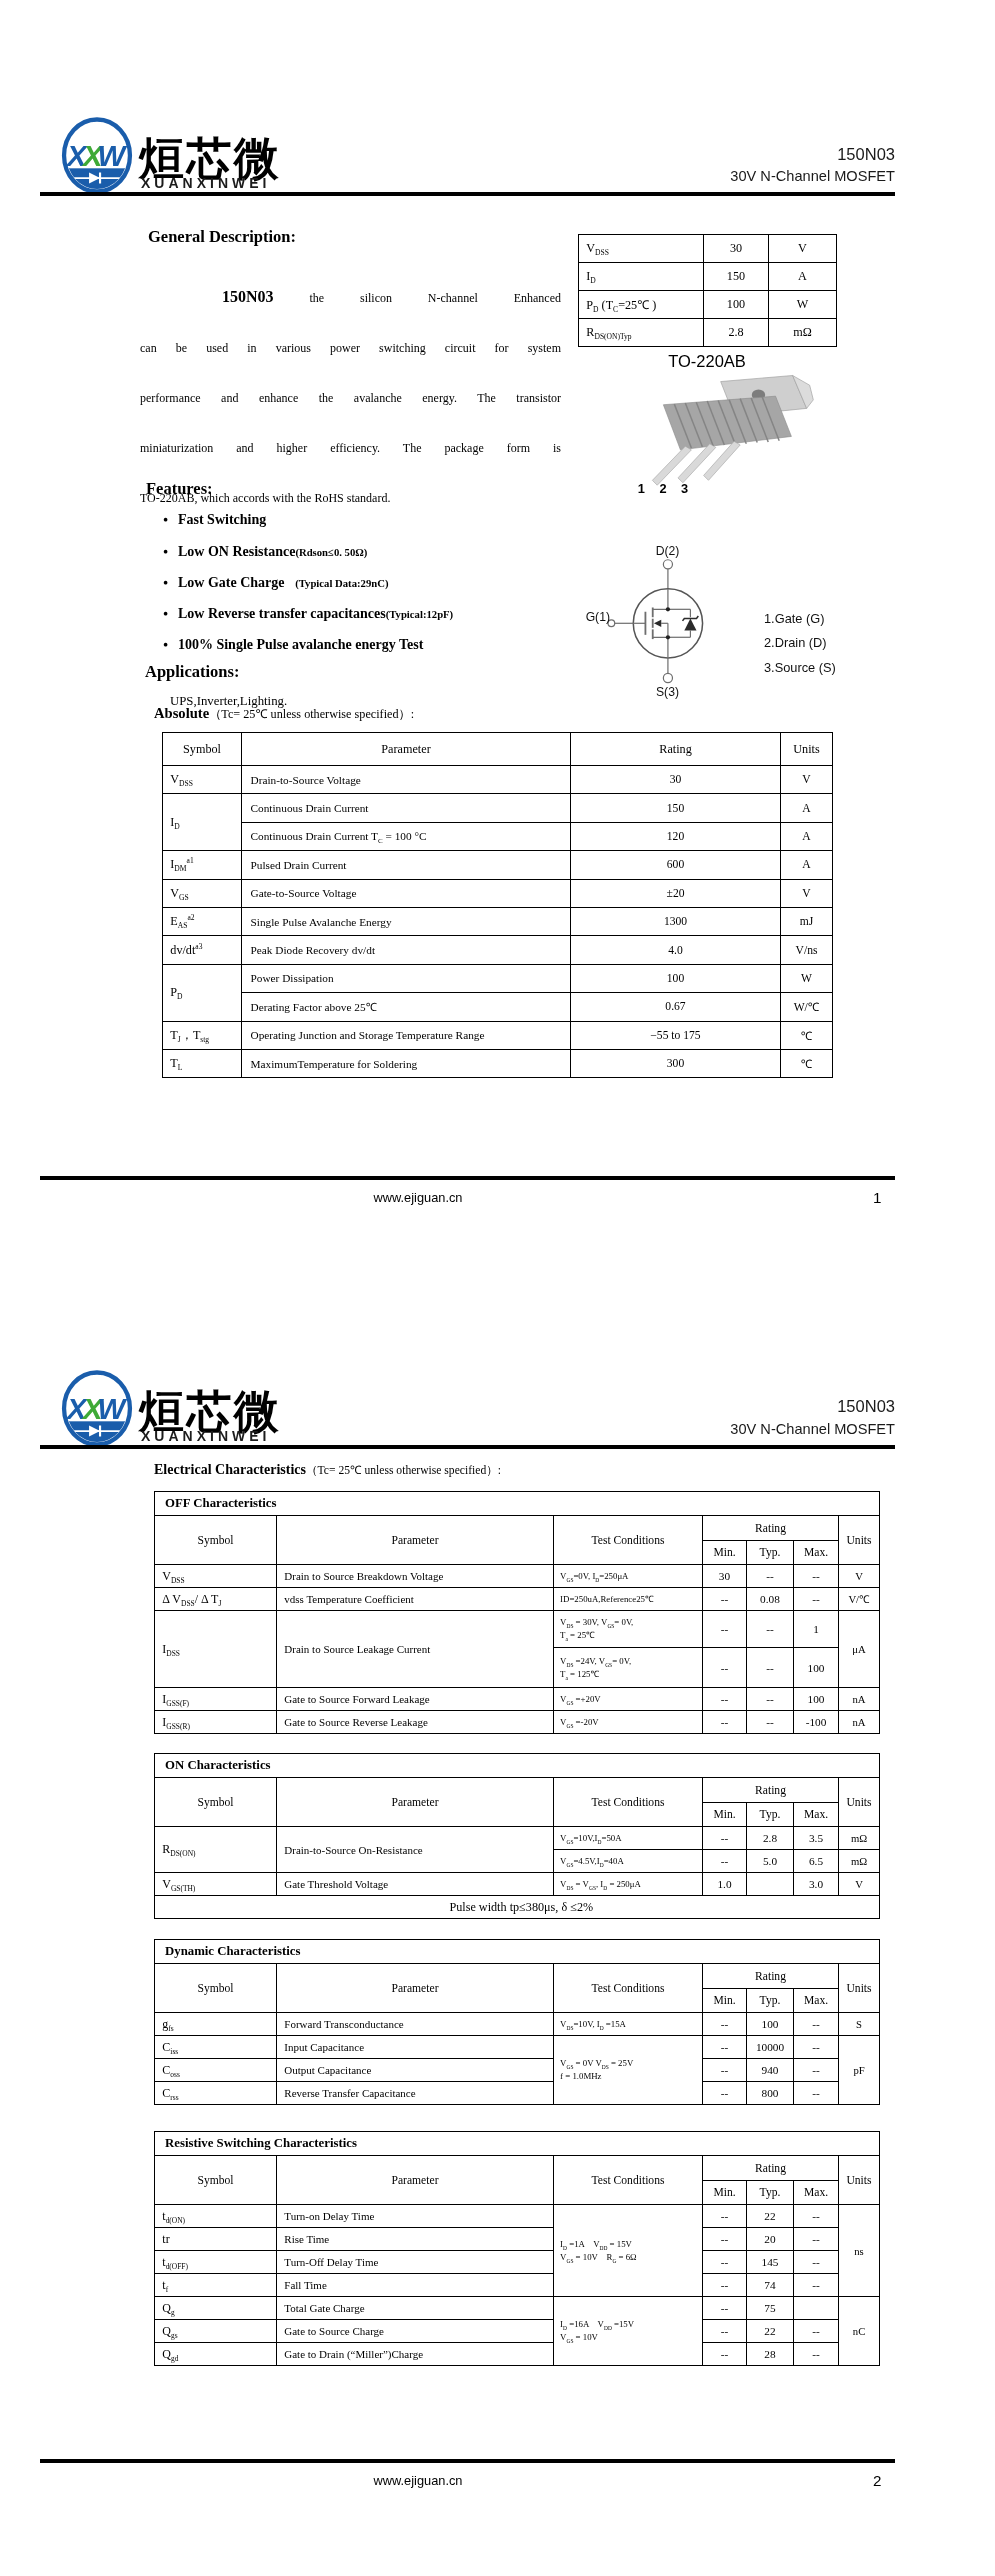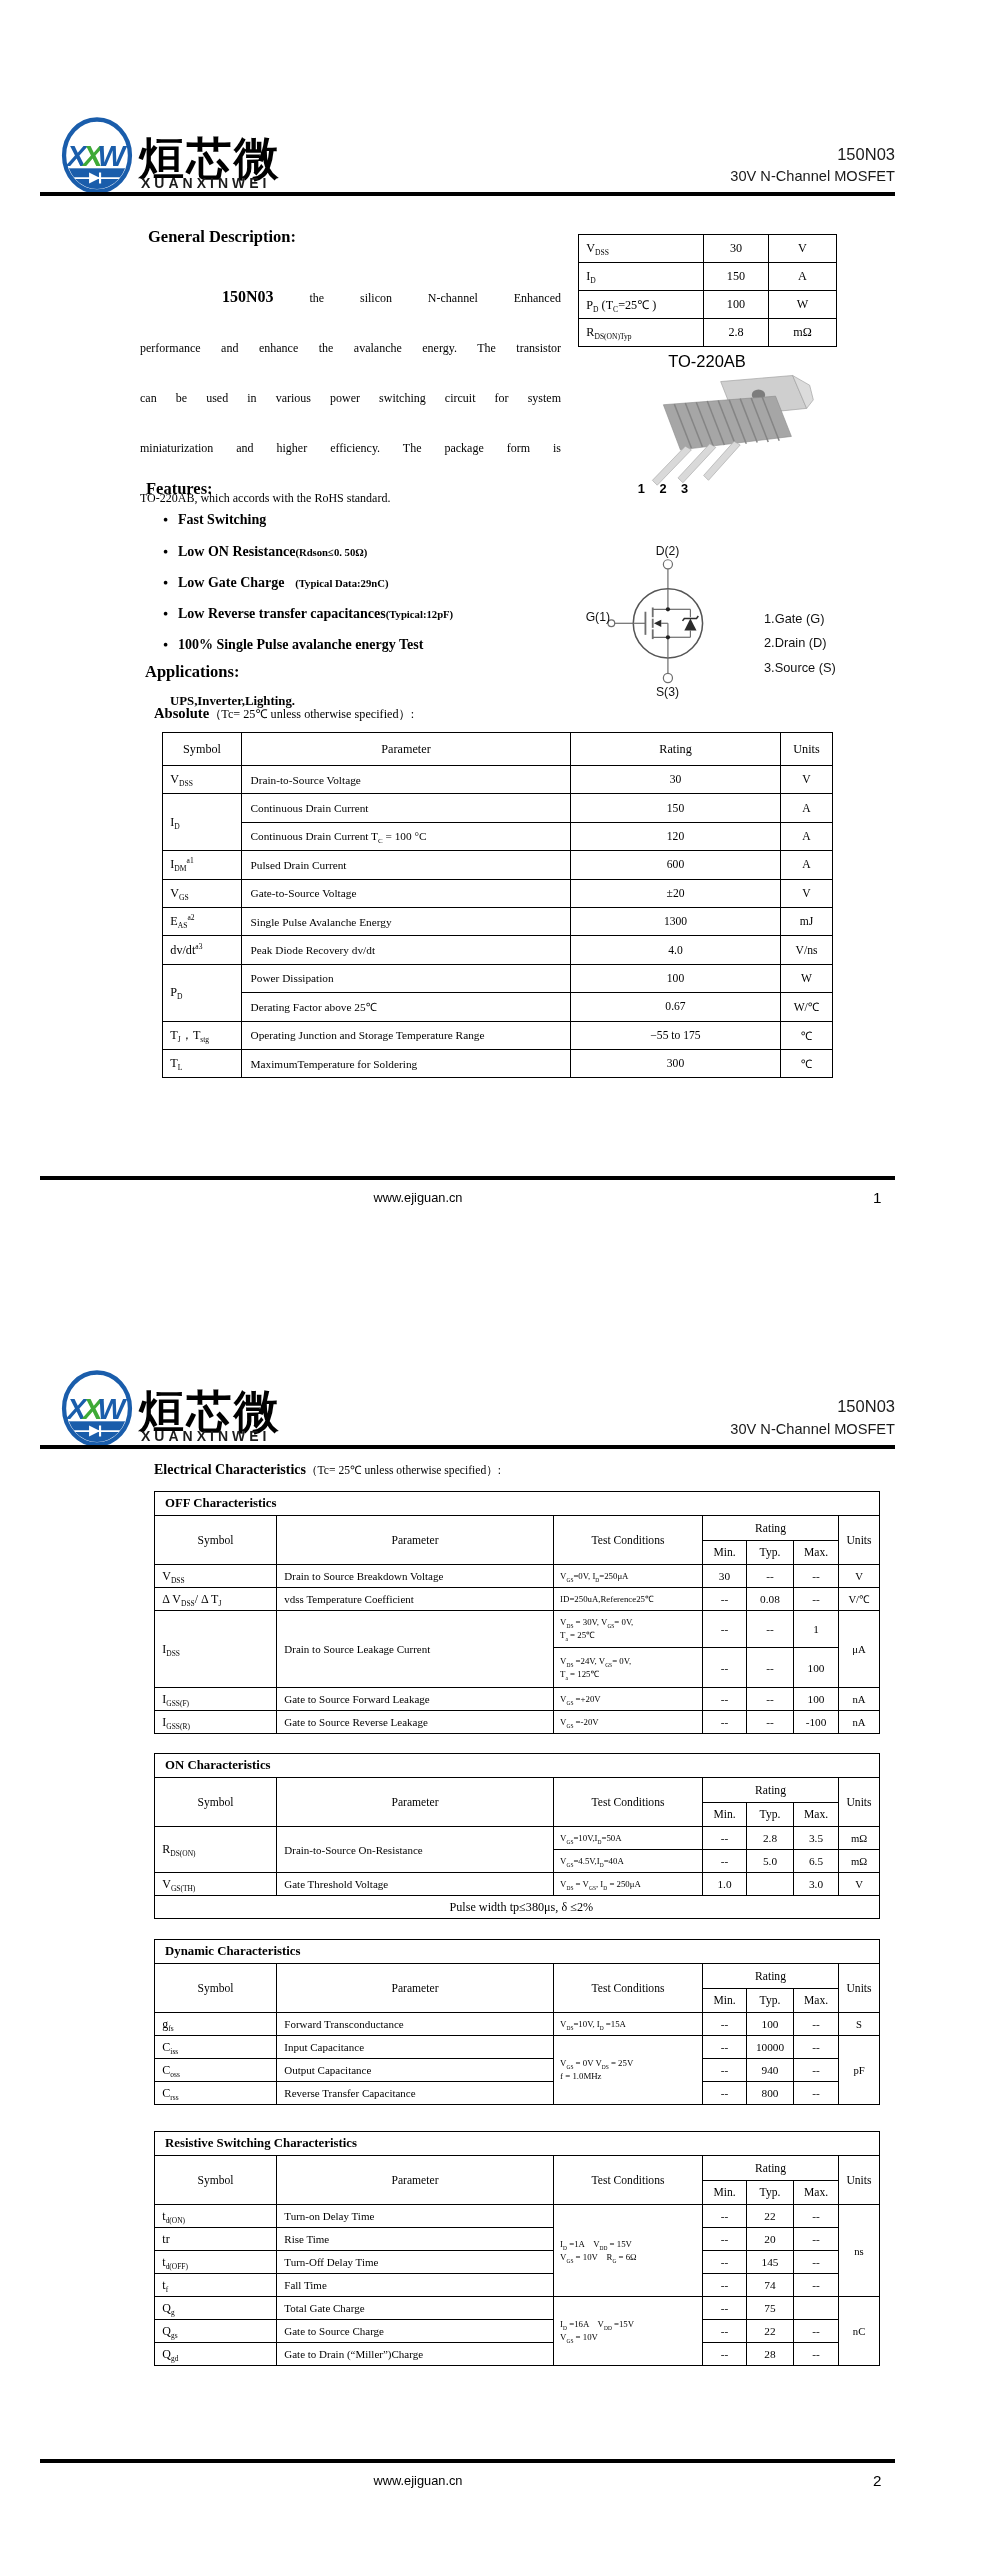--- a/index.html
+++ b/index.html
@@ -19,21 +19,21 @@
   .gpara{width:421px;}
   .gline{font-size:12px;line-height:30px;text-align:justify;text-align-last:justify;white-space:normal;margin-top:20px;}
   .gline.last{text-align-last:left;}
   .glead{font-weight:bold;font-size:16px;}
 
   
   .feat-item{white-space:nowrap;}
   .feat-bullet{font-size:8.5px;vertical-align:2.4px;margin-right:9.8px;}
   .feat-main{font-weight:bold;font-size:14px;}
   .feat-note{font-weight:bold;font-size:10.7px;}
-  .apps-text{font-size:12.8px;font-weight:bold;}
+  .apps-text{font-size:12.8px;}
 
   
   .tbl-head-bold{font-weight:bold;font-size:14.6px;}
   .tbl-head-rest{font-size:12.2px;}
   .tbl-head-bold2{font-weight:bold;font-size:14px;}
   .tbl-head-rest2{font-size:11.6px;}
 
   
   table{border-collapse:collapse;position:absolute;table-layout:fixed;background:#fff;}
   td{padding:0;overflow:hidden;}
@@ -108,22 +108,22 @@
     <div class="abs cn-name" style="left:139px;top:129px">烜芯微</div>
     <div class="abs en-name" style="left:141px;top:175px">XUANXINWEI</div>
 
     <div class="abs part-no" style="left:651px;top:145px">150N03</div>
     <div class="abs part-sub" style="left:651px;top:168px">30V N-Channel MOSFET</div>
     <div class="abs hrule" style="left:40px;top:192px;width:855px;height:3.7px"></div>
 
     <div class="abs sec-title" style="left:148px;top:227px">General Description:</div>
     <div class="abs gpara" style="left:140px;top:262px">
       <div class="gline" style="text-indent:82px"><span class="glead">150N03</span><span> the silicon N-channel Enhanced</span></div>
+      <div class="gline">can be used in various power switching circuit for system</div>
       <div class="gline">performance and enhance the avalanche energy. The transistor</div>
-      <div class="gline">can be used in various power switching circuit for system</div>
       <div class="gline">miniaturization and higher efficiency. The package form is</div>
       <div class="gline last">TO-220AB, which accords with the RoHS standard.</div>
     </div>
 
     <table class="mini" style="left:578px;top:234px;width:258px">
       <colgroup>
           <col style="width:125px">
           <col style="width:65px">
           <col style="width:68px">
         </colgroup>

